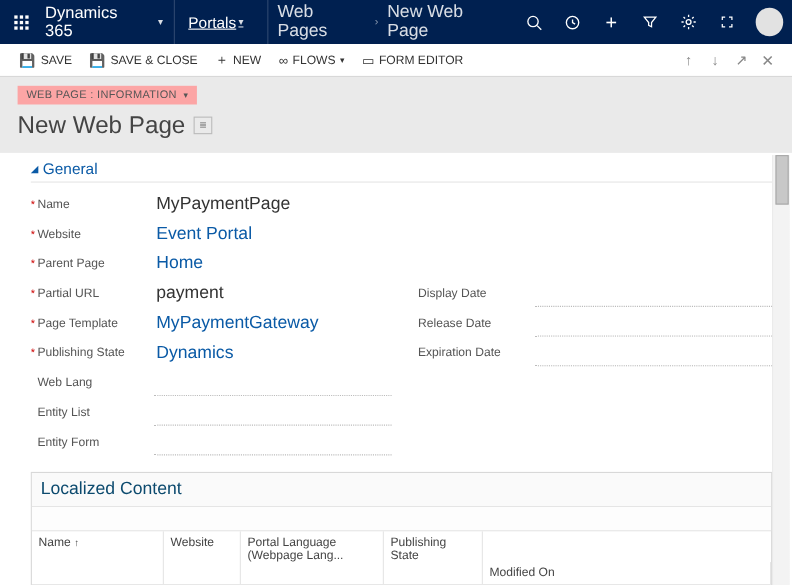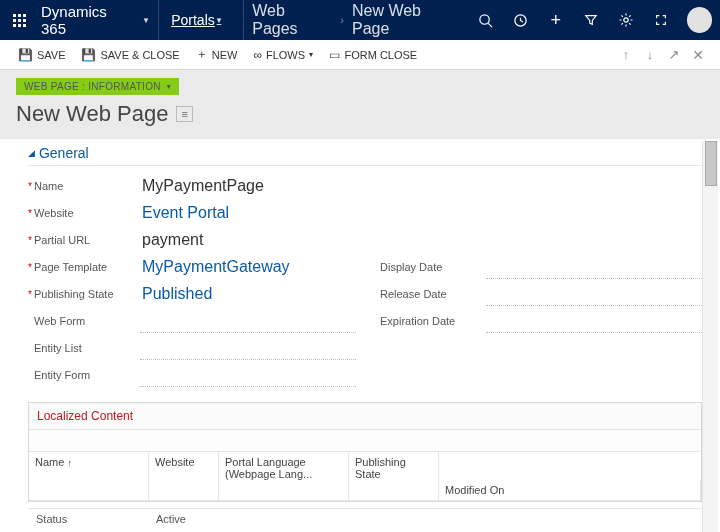--- a/index.html
+++ b/index.html
@@ -20,41 +20,41 @@
 .topnav .avatar { width: 26px; height: 26px; border-radius: 50%; background: #e2e2e2; margin: 0 8px; }
 
 .cmdbar { height: 30px; border-bottom: 1px solid #d8d8d8; display: flex; align-items: center; padding: 0 10px; font-size: 11px; color: #333; }
 .cmdbar .cmd { display: flex; align-items: center; gap: 4px; padding: 0 8px; cursor: pointer; }
 .cmdbar .cmd .ic { font-size: 12px; }
 .cmdbar .spacer { flex: 1; }
 .cmdbar .righticon { width: 24px; text-align: center; color: #888; cursor: pointer; font-size: 13px; }
 .cmdbar .righticon.x { font-size: 14px; }
 
 .subhead { background: #eaeaea; padding: 8px 16px 12px 16px; }
-.subhead .pill { display: inline-flex; align-items: center; gap: 6px; background: #84cc16; padding: 3px 8px; font-size: 10px; color: #555; letter-spacing: .3px; cursor: pointer; }
+.subhead .pill { display: inline-flex; align-items: center; gap: 6px; background: #fca5a5; padding: 3px 8px; font-size: 10px; color: #555; letter-spacing: .3px; cursor: pointer; }
 .subhead h1 { font-size: 22px; font-weight: 300; color: #444; margin-top: 6px; display: flex; align-items: center; gap: 8px; }
 
 .formarea { position: relative; height: 420px; overflow: hidden; padding: 0 18px 0 28px; }
 .scrollgutter { position: absolute; right: 2px; top: 2px; bottom: 2px; width: 16px; background: linear-gradient(#f3f3f3,#f3f3f3); border-left: 1px solid #e6e6e6; }
 .scrollthumb { position: absolute; top: 0; left: 2px; width: 12px; height: 45px; background: #c8c8c8; border: 1px solid #a8a8a8; }
 
 .section-header { color: #0a5aa6; font-size: 14px; padding: 6px 0 4px 0; display: flex; align-items: center; gap: 4px; cursor: pointer; border-bottom: 1px solid #e5e5e5; margin-bottom: 6px; }
 .section-header .caret { font-size: 9px; color: #0a5aa6; }
 
 .cols { display: flex; gap: 18px; }
 .col { flex: 1; }
 .fieldrow { display: flex; align-items: center; min-height: 27px; }
 .fieldrow .lbl { width: 112px; font-size: 11px; color: #555; position: relative; padding-left: 6px; }
 .fieldrow .lbl.req::before { content: "*"; position: absolute; left: 0; top: 1px; color: #c00; font-size: 10px; }
 .fieldrow .val { flex: 1; font-size: 16px; padding: 3px 2px; }
 .fieldrow .val.link { color: #0a5aa6; cursor: pointer; }
 .fieldrow .val.dash { border-bottom: 1px dotted #bbb; color: transparent; min-height: 14px; }
 
 .subgrid { margin-top: 14px; border: 1px solid #d8d8d8; }
-.subgrid .sg-title { padding: 6px 8px; font-size: 12px; color: #b91c1c; border-bottom: 1px solid #e5e5e5; background: #fafafa; }
+.subgrid .sg-title { padding: 6px 8px; font-size: 16px; color: #0c4a6e; border-bottom: 1px solid #e5e5e5; background: #fafafa; }
 .subgrid .sg-toolbar { height: 22px; border-bottom: 1px solid #e5e5e5; background: #fdfdfd; }
 .subgrid .sg-headrow { display: flex; font-size: 11px; color: #444; border-bottom: 1px solid #e5e5e5; }
 .subgrid .sg-headrow > div { padding: 4px 6px; border-right: 1px solid #e5e5e5; }
 .sg-c1 { width: 120px; } .sg-c1 .sort { font-size: 9px; }
 .sg-c2 { width: 70px; } .sg-c3 { width: 130px; } .sg-c4 { width: 90px; } .sg-c5 { flex: 1; margin-top: 28px; }
 
 .statuswrap { margin-top: 6px; }
 .statusrow { display: flex; font-size: 11px; color: #555; padding: 4px 8px; border-top: 1px solid #e5e5e5; }
 .statusrow .slabel { width: 120px; }
 .statusrow .sval { flex: 1; }
@@ -133,21 +133,21 @@
       <span class="ic">＋</span>
       <span>NEW</span>
     </div>
   <div class="cmd">
       <span class="ic">∞</span>
       <span>FLOWS</span>
       <span class="ic" style="font-size:8px;">▾</span>
     </div>
   <div class="cmd">
       <span class="ic">▭</span>
-      <span>FORM CLOSE</span>
+      <span>FORM EDITOR</span>
     </div>
   <div class="spacer"></div>
   <div class="righticon">↑</div>
   <div class="righticon">↓</div>
   <div class="righticon">↗</div>
   <div class="righticon x">✕</div>
 </div>
 
 <div class="subhead">
   <div class="pill">
@@ -174,33 +174,37 @@
     <div class="col">
       <div class="fieldrow">
           <div class="lbl req">Name</div>
           <div class="val">MyPaymentPage</div>
         </div>
       <div class="fieldrow">
           <div class="lbl req">Website</div>
           <div class="val link">Event Portal</div>
         </div>
       <div class="fieldrow">
+          <div class="lbl req">Parent Page</div>
+          <div class="val link">Home</div>
+        </div>
+      <div class="fieldrow">
           <div class="lbl req">Partial URL</div>
           <div class="val">payment</div>
         </div>
       <div class="fieldrow">
           <div class="lbl req">Page Template</div>
           <div class="val link">MyPaymentGateway</div>
         </div>
       <div class="fieldrow">
           <div class="lbl req">Publishing State</div>
-          <div class="val link">Published</div>
-        </div>
-      <div class="fieldrow">
-          <div class="lbl">Web Form</div>
+          <div class="val link">Dynamics</div>
+        </div>
+      <div class="fieldrow">
+          <div class="lbl">Web Lang</div>
           <div class="val dash">.</div>
         </div>
       <div class="fieldrow">
           <div class="lbl">Entity List</div>
           <div class="val dash">.</div>
         </div>
       <div class="fieldrow">
           <div class="lbl">Entity Form</div>
           <div class="val dash">.</div>
         </div>

